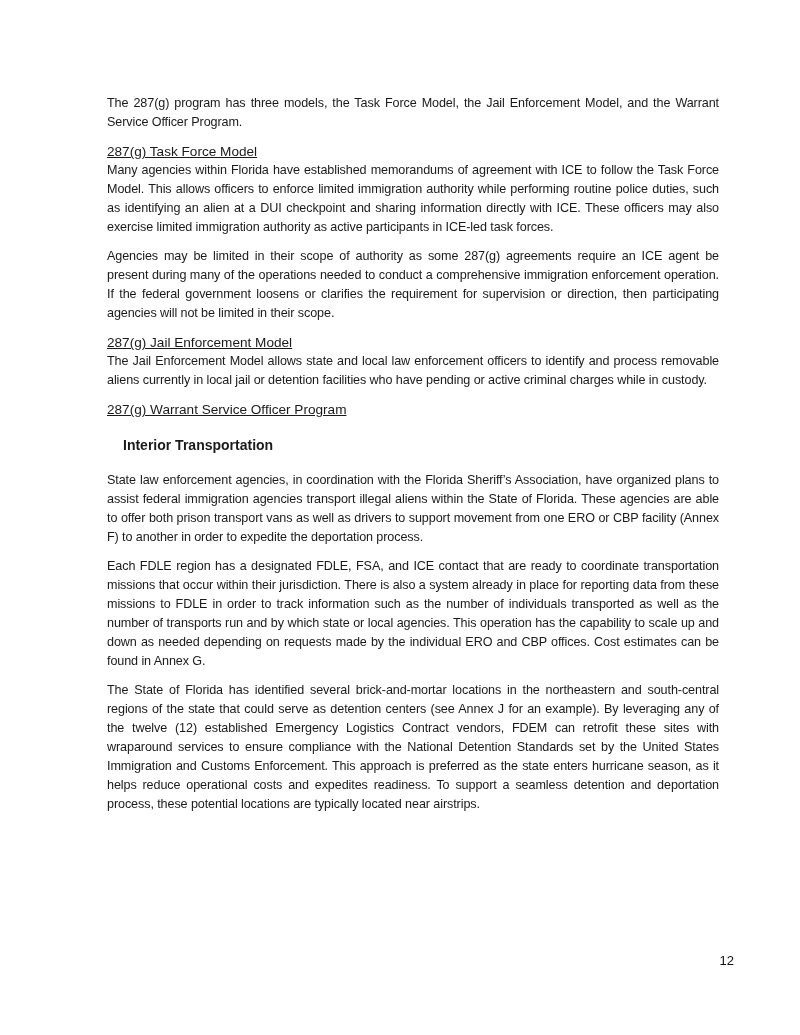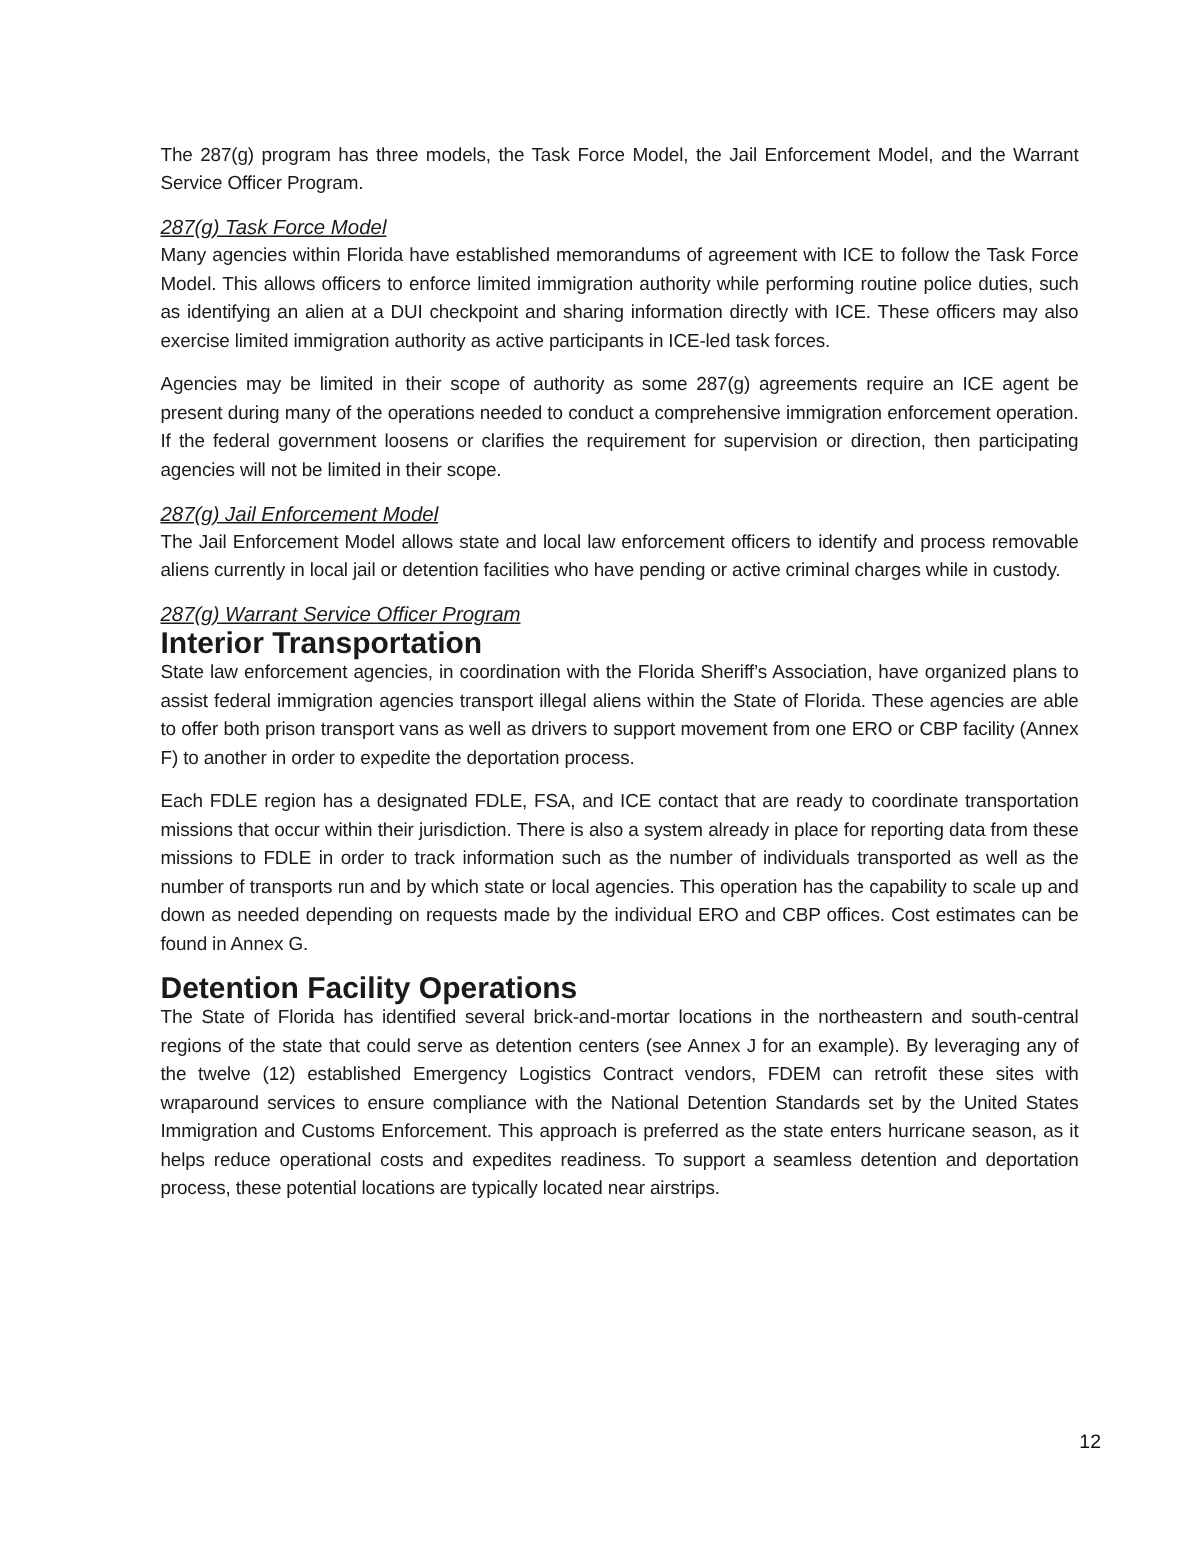--- a/index.html
+++ b/index.html
@@ -23,32 +23,31 @@
     }
     p {
       margin: 0;
       font-size: 12.6px;
       line-height: 19px;
       text-align: justify;
       letter-spacing: -0.1px;
     }
     .para-gap { margin-bottom: 10px; }
     .subhead {
-      font-style: italic;
       text-decoration: underline;
       font-size: 13.6px;
       line-height: 19px;
       margin: 0;
       font-weight: normal;
     }
     .section-head {
       font-weight: bold;
-      font-size: 20px;
+      font-size: 14px;
       line-height: 20px;
-      margin: 0;
+      margin: 16px;
     }
     .page-number {
       position: absolute;
       left: 708px;
       top: 953px;
       width: 26px;
       text-align: right;
       font-size: 13px;
       color: #111;
     }
@@ -75,19 +74,18 @@
     <h3 class="subhead">287(g) Warrant Service Officer Program</h3>
   </div>
 
   <div>
     <h2 class="section-head">Interior Transportation</h2>
     <p class="para-gap">State law enforcement agencies, in coordination with the Florida Sheriff’s Association, have organized plans to assist federal immigration agencies transport illegal aliens within the State of Florida. These agencies are able to offer both prison transport vans as well as drivers to support movement from one ERO or CBP facility (Annex F) to another in order to expedite the deportation process.</p>
     <p class="para-gap">Each FDLE region has a designated FDLE, FSA, and ICE contact that are ready to coordinate transportation missions that occur within their jurisdiction. There is also a system already in place for reporting data from these missions to FDLE in order to track information such as the number of individuals transported as well as the number of transports run and by which state or local agencies. This operation has the capability to scale up and down as needed depending on requests made by the individual ERO and CBP offices. Cost estimates can be found in Annex G.</p>
   </div>
 
   <div>
-    <h2 class="section-head">Detention Facility Operations</h2>
     <p>The State of Florida has identified several brick-and-mortar locations in the northeastern and south-central regions of the state that could serve as detention centers (see Annex J for an example). By leveraging any of the twelve (12) established Emergency Logistics Contract vendors, FDEM can retrofit these sites with wraparound services to ensure compliance with the National Detention Standards set by the United States Immigration and Customs Enforcement. This approach is preferred as the state enters hurricane season, as it helps reduce operational costs and expedites readiness. To support a seamless detention and deportation process, these potential locations are typically located near airstrips.</p>
   </div>
 
 </div>
 
 <div class="page-number">12</div>
 
 </body></html>

